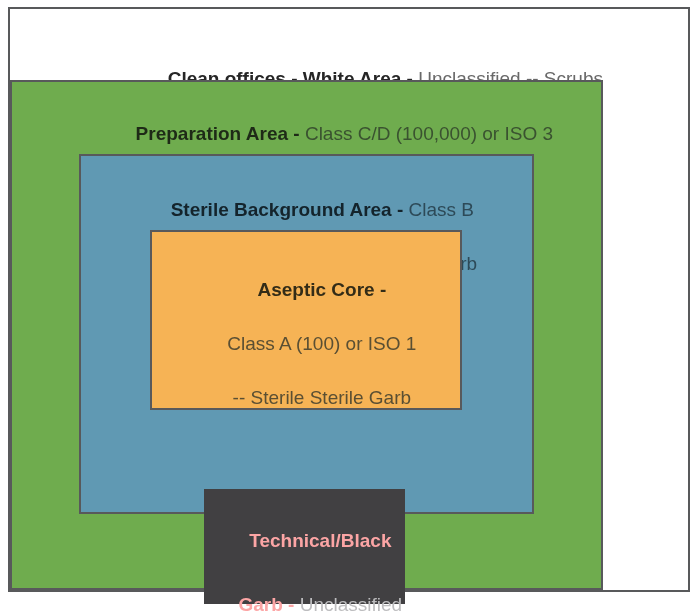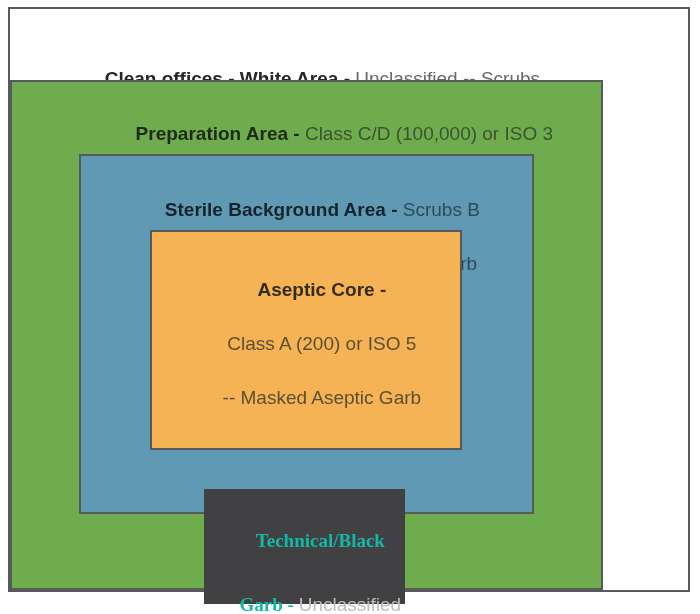--- a/index.html
+++ b/index.html
@@ -32,55 +32,55 @@
     border: 2px solid #58595b;
   }
   .blue-box {
     left: 79px; top: 154px;
     width: 455px; height: 360px;
     background: #6099b3;
     border: 2px solid #58595b;
   }
   .orange-box {
     left: 150px; top: 230px;
-    width: 312px; height: 220px;
+    width: 312px; height: 180px;
     background: #f6b355;
     border: 2px solid #58595b;
   }
   .dark-box {
     left: 204px; top: 489px;
     width: 201px; height: 115px;
     background: #414042;
     z-index: 5;
   }
   .label {
     position: absolute;
     left: 0;
     width: 100%;
     text-align: center;
     font-size: 19px;
     line-height: 27px;
     white-space: pre-wrap;
   }
   .label .b { font-weight: bold; }
 
-  .white-label { top: 29px; width: 593px; color: #696969; }
+  .white-label { top: 29px; width: 593px; color: #696969; text-align: right; }
   .white-label .b { color: #262626; }
 
   .green-label { top: 11px; color: #3a5230; }
   .green-label .b { color: #1e2a17; padding-left: 44px; }
 
   .blue-label { top: 13px; color: #2d4a58; }
   .blue-label .b { color: #14242c; }
 
   .orange-label { top: 17px; color: #5a4f33; }
   .orange-label .b { color: #332c17; }
 
   .dark-label { top: 4px; line-height: 32px; color: #bdbdbf; }
-  .dark-label .b { color: #14b8a6; font-family: Liberation Serif, serif; }
+  .dark-label .b { color: #fca5a5; }
 </style>
 </head>
 <body>
 
 <div class="stage">
 
   <div class="box outer-box">
     <div class="label white-label">
       <span class="b">Clean offices - White Area - </span><span class="r">Unclassified -- Scrubs</span>
     </div>
@@ -88,30 +88,30 @@
 
   <div class="box green-box">
     <div class="label green-label">
       <span class="b">Preparation Area - </span><span class="r">Class C/D (100,000) or ISO 3</span><br>
       <span class="r">-- Gowned and Masked</span>
     </div>
   </div>
 
   <div class="box blue-box">
     <div class="label blue-label">
-      <span class="b">Sterile Background Area - </span><span class="r">Scrubs B</span><br>
+      <span class="b">Sterile Background Area - </span><span class="r">Class B</span><br>
       <span class="r">(10,000) or ISO 7-- Full Aseptic Garb</span>
     </div>
   </div>
 
   <div class="box orange-box">
     <div class="label orange-label">
       <span class="b">Aseptic Core -</span><br>
-      <span class="r">Class A (200) or ISO 5</span><br>
-      <span class="r">-- Masked Aseptic Garb</span>
+      <span class="r">Class A (100) or ISO 1</span><br>
+      <span class="r">-- Sterile Sterile Garb</span>
     </div>
   </div>
 
   <div class="box dark-box">
     <div class="label dark-label">
       <span class="b">Technical/Black</span><br>
       <span class="b">Garb - </span><span class="r">Unclassified</span>
     </div>
   </div>
 

